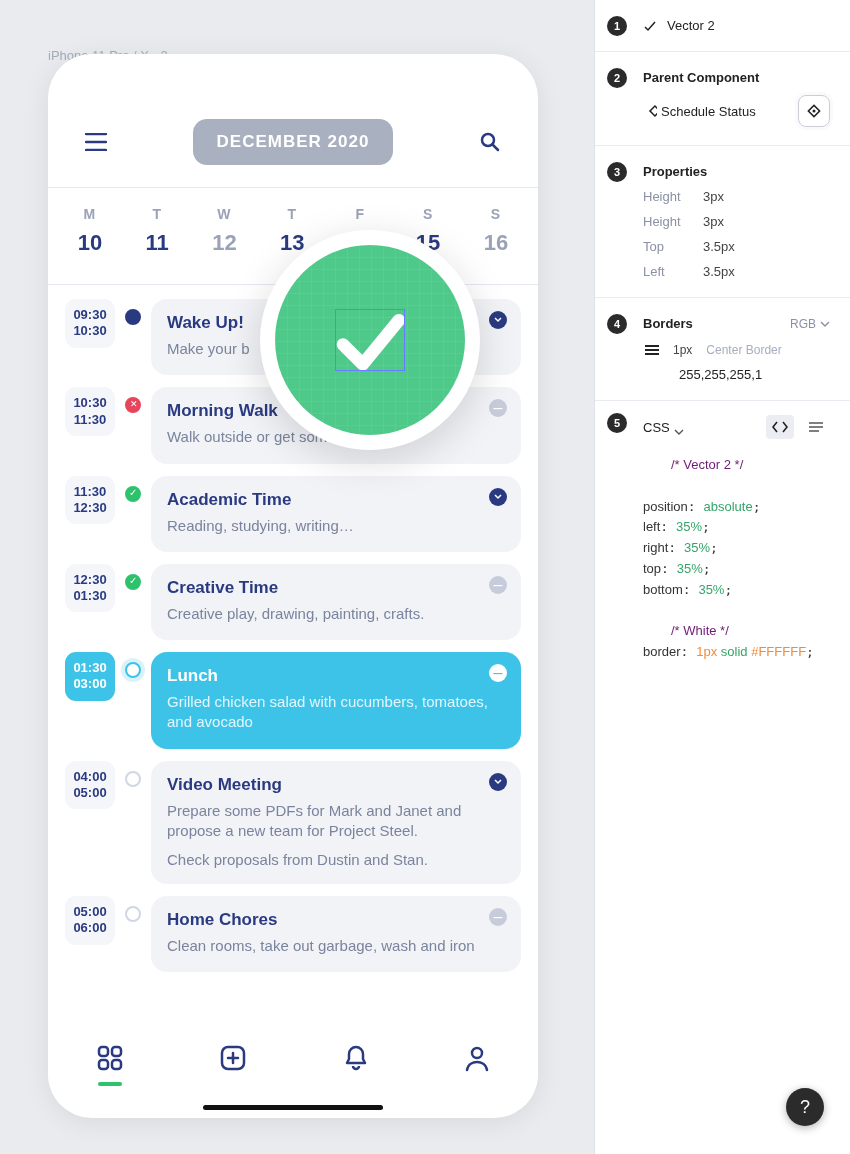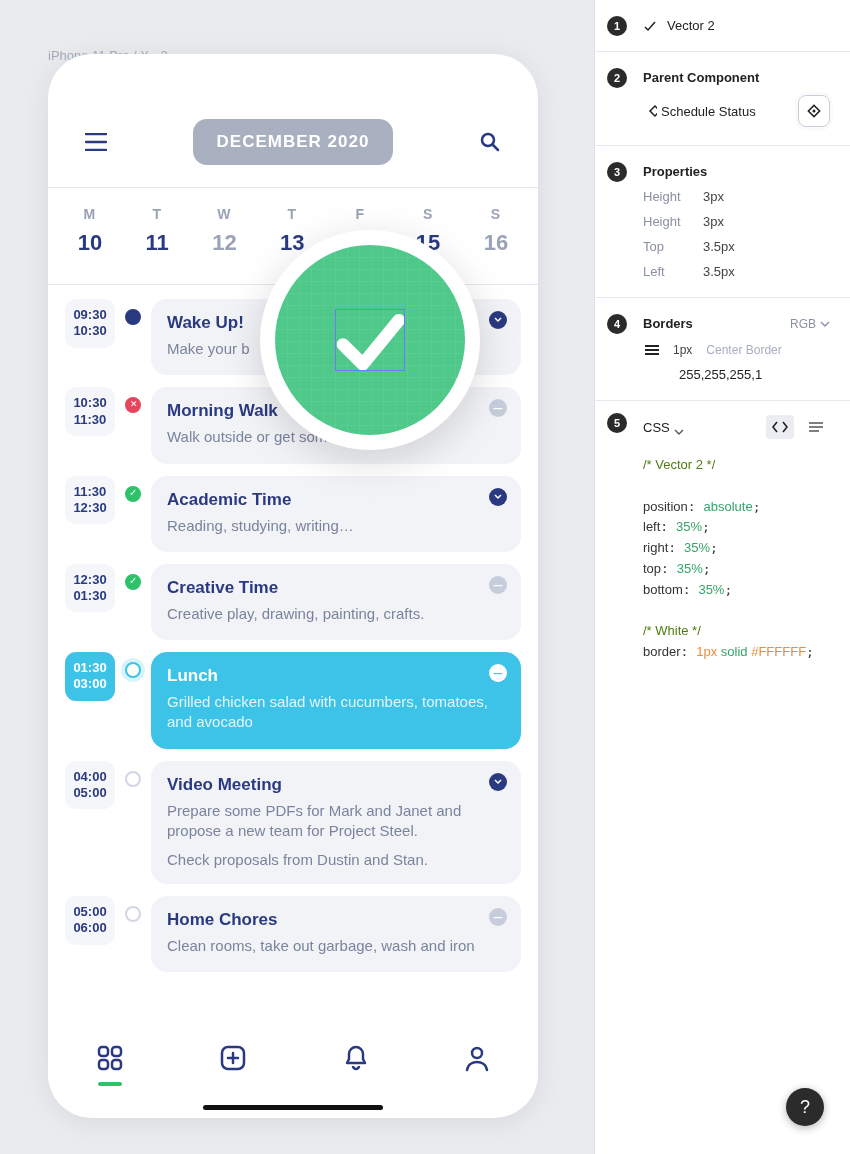--- a/index.html
+++ b/index.html
@@ -82,21 +82,21 @@
 .border-color { margin-top:10px; padding-left:36px; font-size:13px; color:#222; }
 
 .code-sect { padding: 14px 20px 40px 48px; position:relative; }
 .code-sect .num-badge { position:absolute; left:12px; top:12px; width:20px; height:20px; border-radius:50%; background:#2b2b2b; color:#fff; font-size:11px; display:flex; align-items:center; justify-content:center; font-weight:600; }
 .code-head { display:flex; justify-content:space-between; align-items:center; margin-bottom:16px; }
 .lang-sel { color:#222; font-size:13px; display:flex; align-items:flex-end; gap:4px; cursor:pointer; }
 .code-tools { display:flex; gap:8px; align-items:center; }
 .code-tool { width:28px; height:24px; display:flex; align-items:center; justify-content:center; border-radius:4px; cursor:pointer; color:#444; }
 .code-tool.active { background:#ecedf2; }
 pre.code { font-family: ui-monospace, Menlo, monospace; font-size:13px; line-height:1.6; white-space:pre; color:#333; }
-.tok-c { color:#4d7c0f; }
+.tok-c { color:#701a75;margin-left:28px; }
 .tok-k { color:#f08b3a; }
 .tok-v { color:#35a56a; }
 
 .help-fab { position:absolute; right:26px; bottom:28px; width:38px; height:38px; border-radius:50%; background:#2b2b2b; color:#fff; display:flex; align-items:center; justify-content:center; font-size:18px; cursor:pointer; box-shadow:0 2px 8px rgba(0,0,0,0.3); }
 </style>
 </head>
 <body>
 
 <div class="canvas-area">
   <div class="frame-label">iPhone 11 Pro / X - 2</div>

